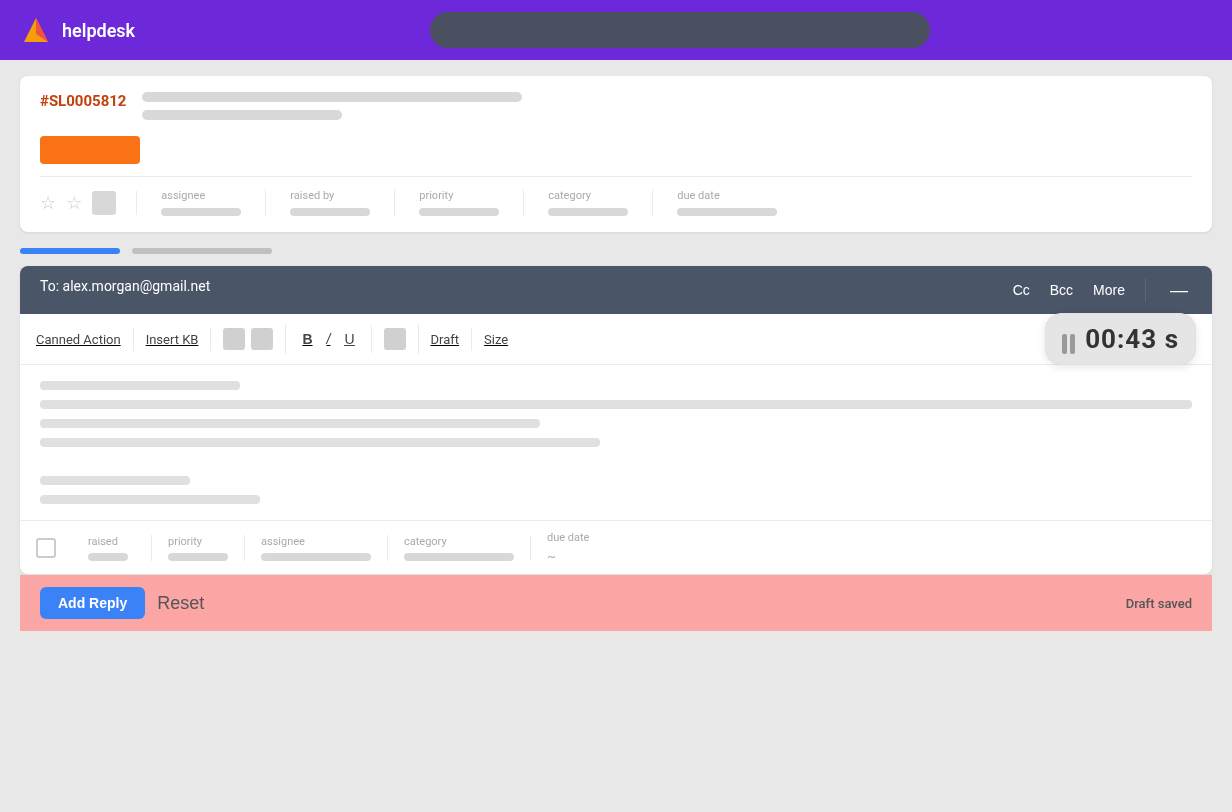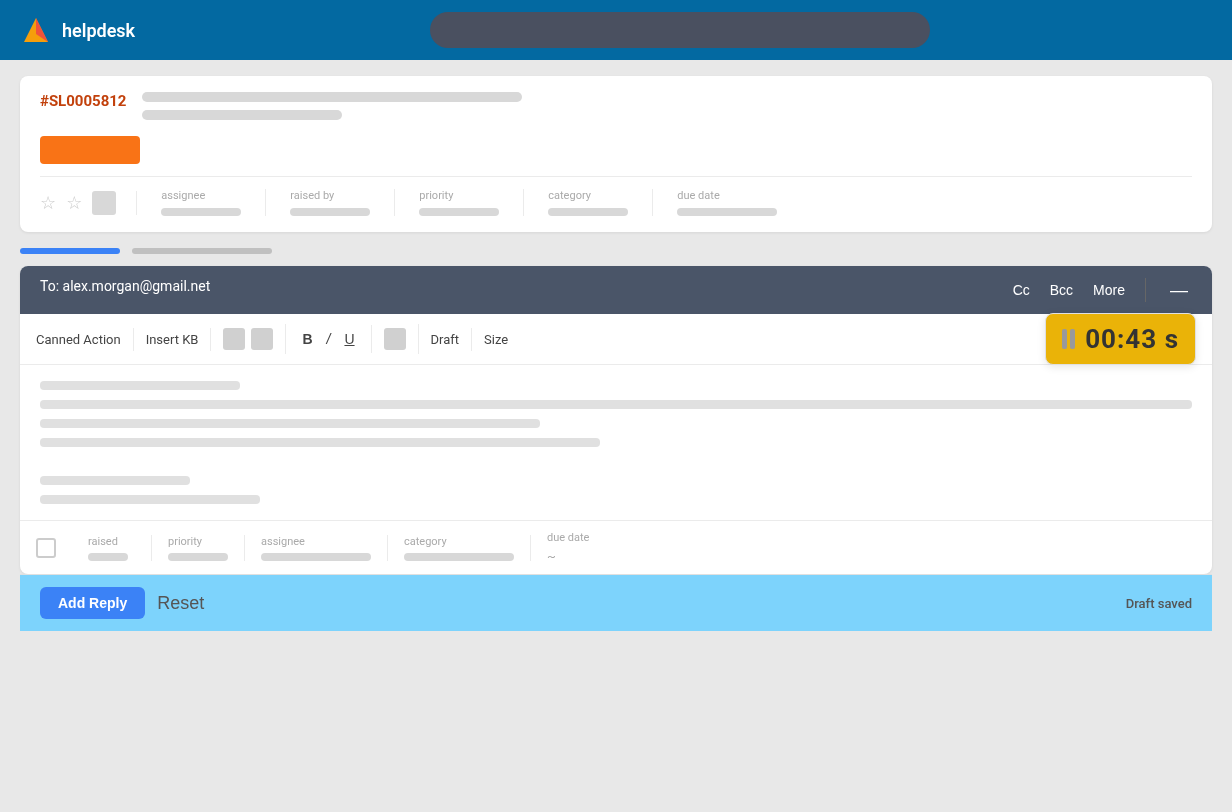--- a/index.html
+++ b/index.html
@@ -6,21 +6,21 @@
     body {
       font-family: -apple-system, BlinkMacSystemFont, 'Segoe UI', Roboto, sans-serif;
       background: #e8e8e8;
       width: 1232px;
       min-height: 812px;
       overflow: hidden;
     }
 
     
     .navbar {
-      background: #0369a1;
+      background: #6d28d9;
       height: 60px;
       display: flex;
       align-items: center;
       padding: 0 20px;
       gap: 12px;
     }
     .navbar-logo {
       display: flex;
       align-items: center;
       gap: 10px;
@@ -222,20 +222,21 @@
     }
 
     
     .toolbar {
       display: flex;
       align-items: center;
       padding: 10px 16px;
       border-bottom: 1px solid #ebebeb;
       gap: 0;
       position: relative;
+      text-decoration: underline;
     }
     .toolbar-item {
       padding: 4px 12px;
       font-size: 13px;
       color: #444;
       cursor: pointer;
       border-right: 1px solid #ebebeb;
       white-space: nowrap;
     }
     .toolbar-item:first-child { padding-left: 0; }
@@ -265,26 +266,26 @@
     }
     .toolbar-format-btn.italic { font-style: italic; font-weight: normal; }
     .toolbar-format-btn.underline { text-decoration: underline; font-weight: normal; }
 
     
     .timer-widget {
       position: absolute;
       right: 16px;
       top: 50%;
       transform: translateY(-50%);
-      background: #eab308;
+      background: #e5e5e5;
       border: 1px solid #e0e0e0;
-      border-radius: 8px;
+      border-radius: 16px;
       padding: 10px 16px;
       display: flex;
-      align-items: center;
+      align-items: flex-end;
       gap: 10px;
       box-shadow: 0 2px 8px rgba(0,0,0,0.1);
     }
     .timer-pause {
       display: flex;
       gap: 3px;
     }
     .timer-pause-bar {
       width: 5px;
       height: 20px;
@@ -344,21 +345,21 @@
       background: #d8d8d8;
       border-radius: 4px;
     }
 
     
     .footer-actions {
       display: flex;
       align-items: center;
       justify-content: space-between;
       padding: 12px 20px;
-      background: #7dd3fc;
+      background: #fca5a5;
       border-top: 1px solid #e0e0e0;
     }
     .footer-left {
       display: flex;
       gap: 12px;
       align-items: center;
     }
     .add-reply-btn {
       background: #3b82f6;
       color: #ffffff;

